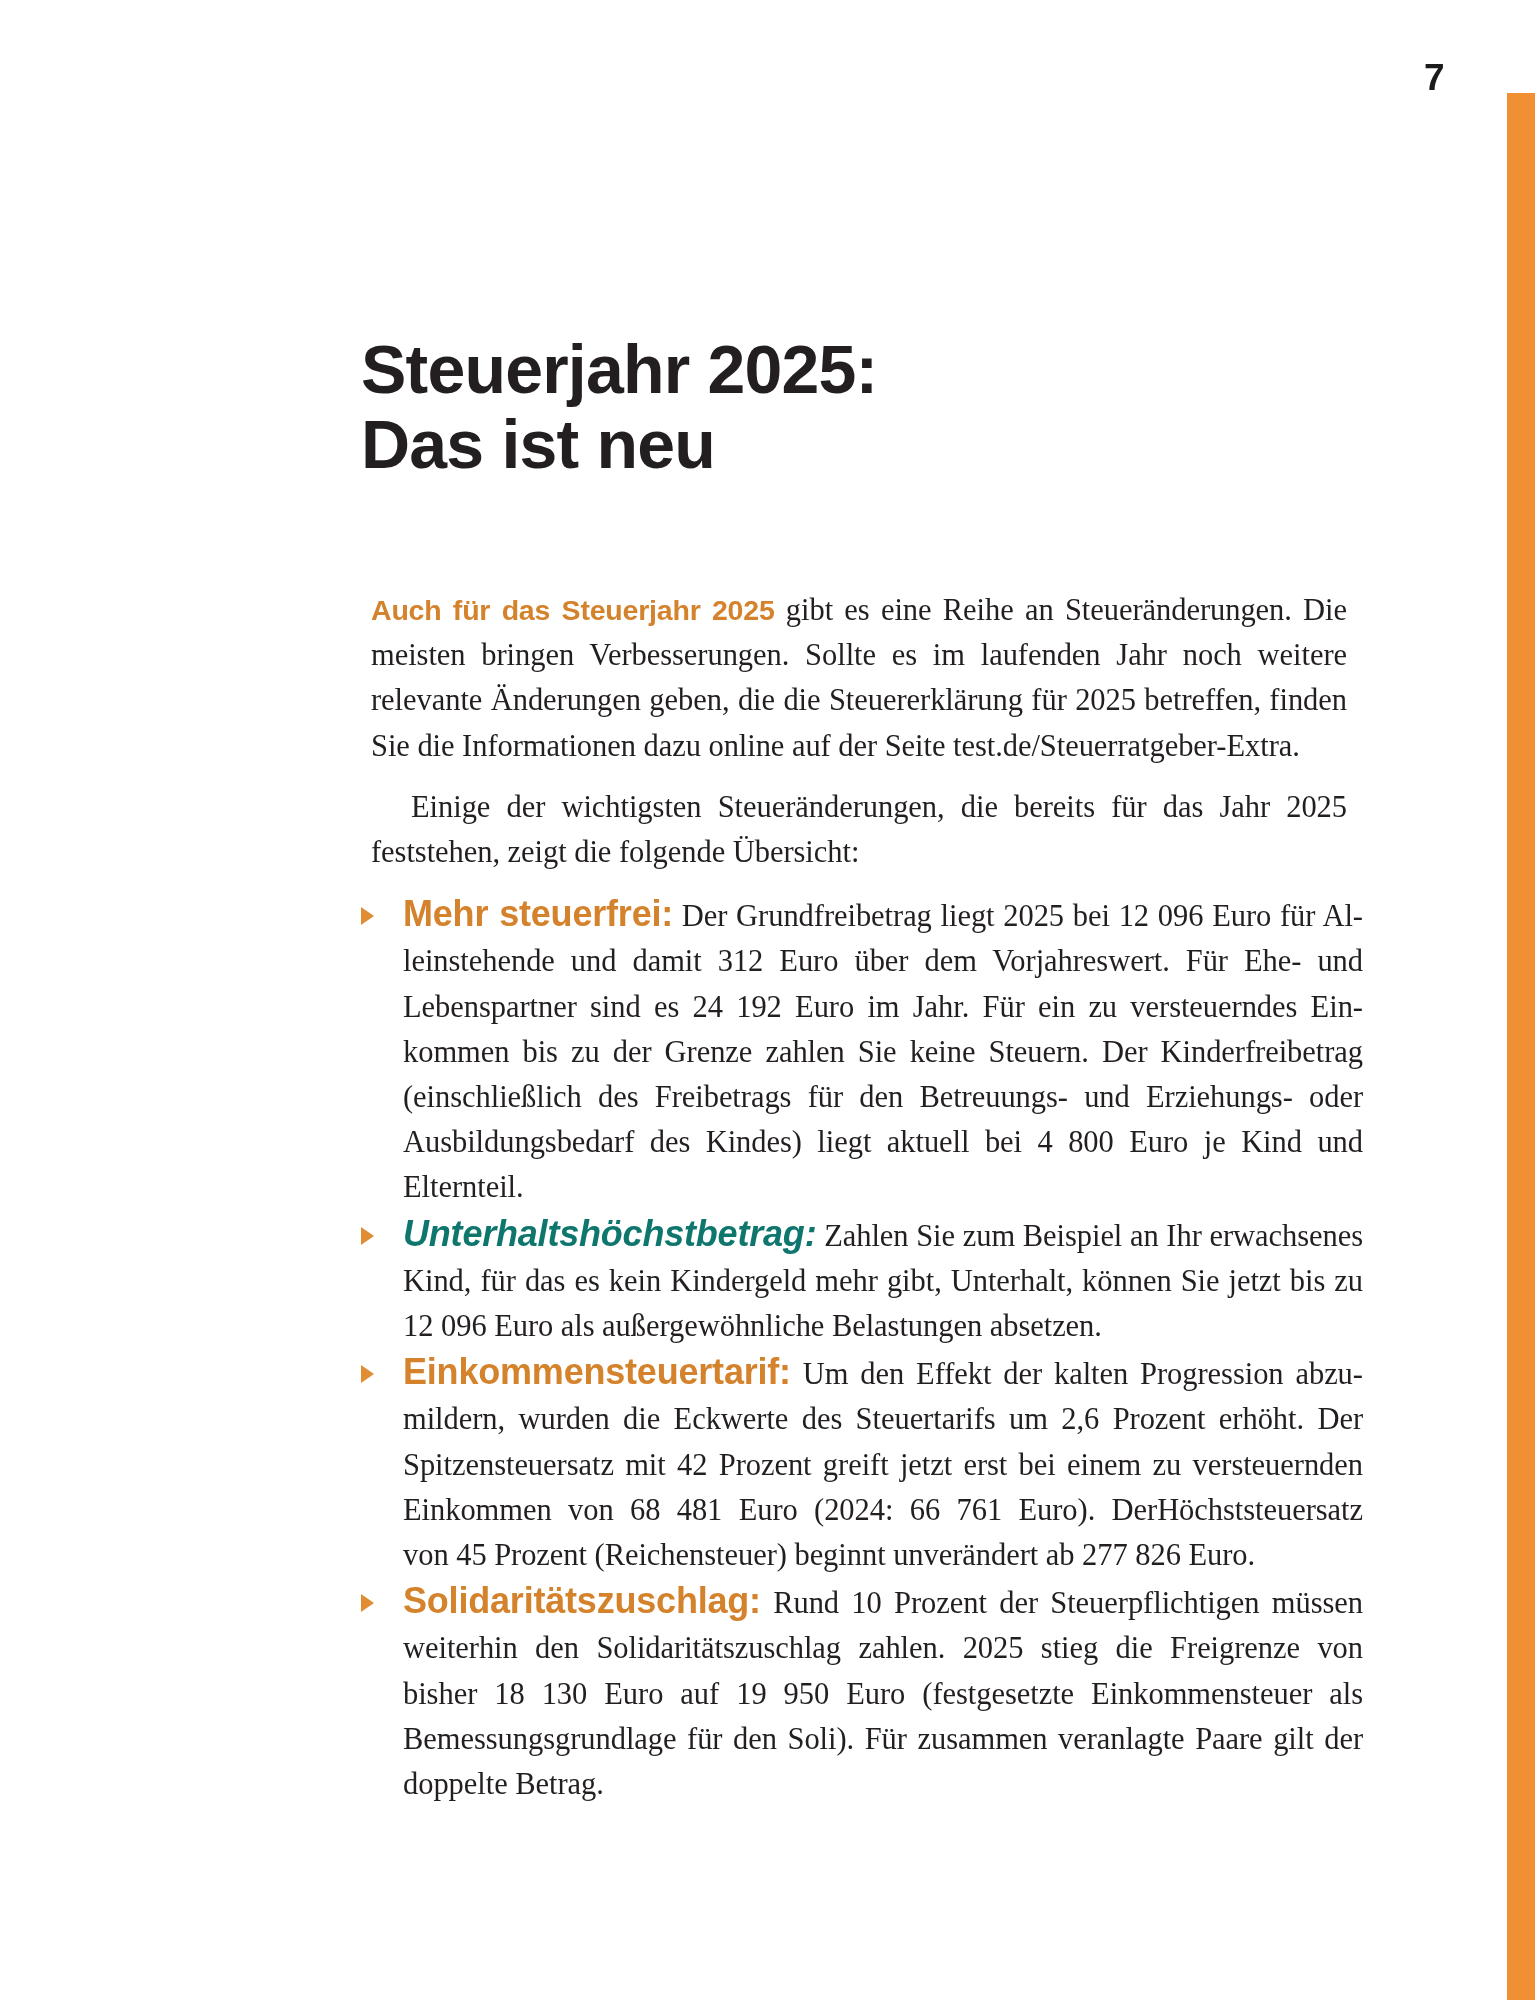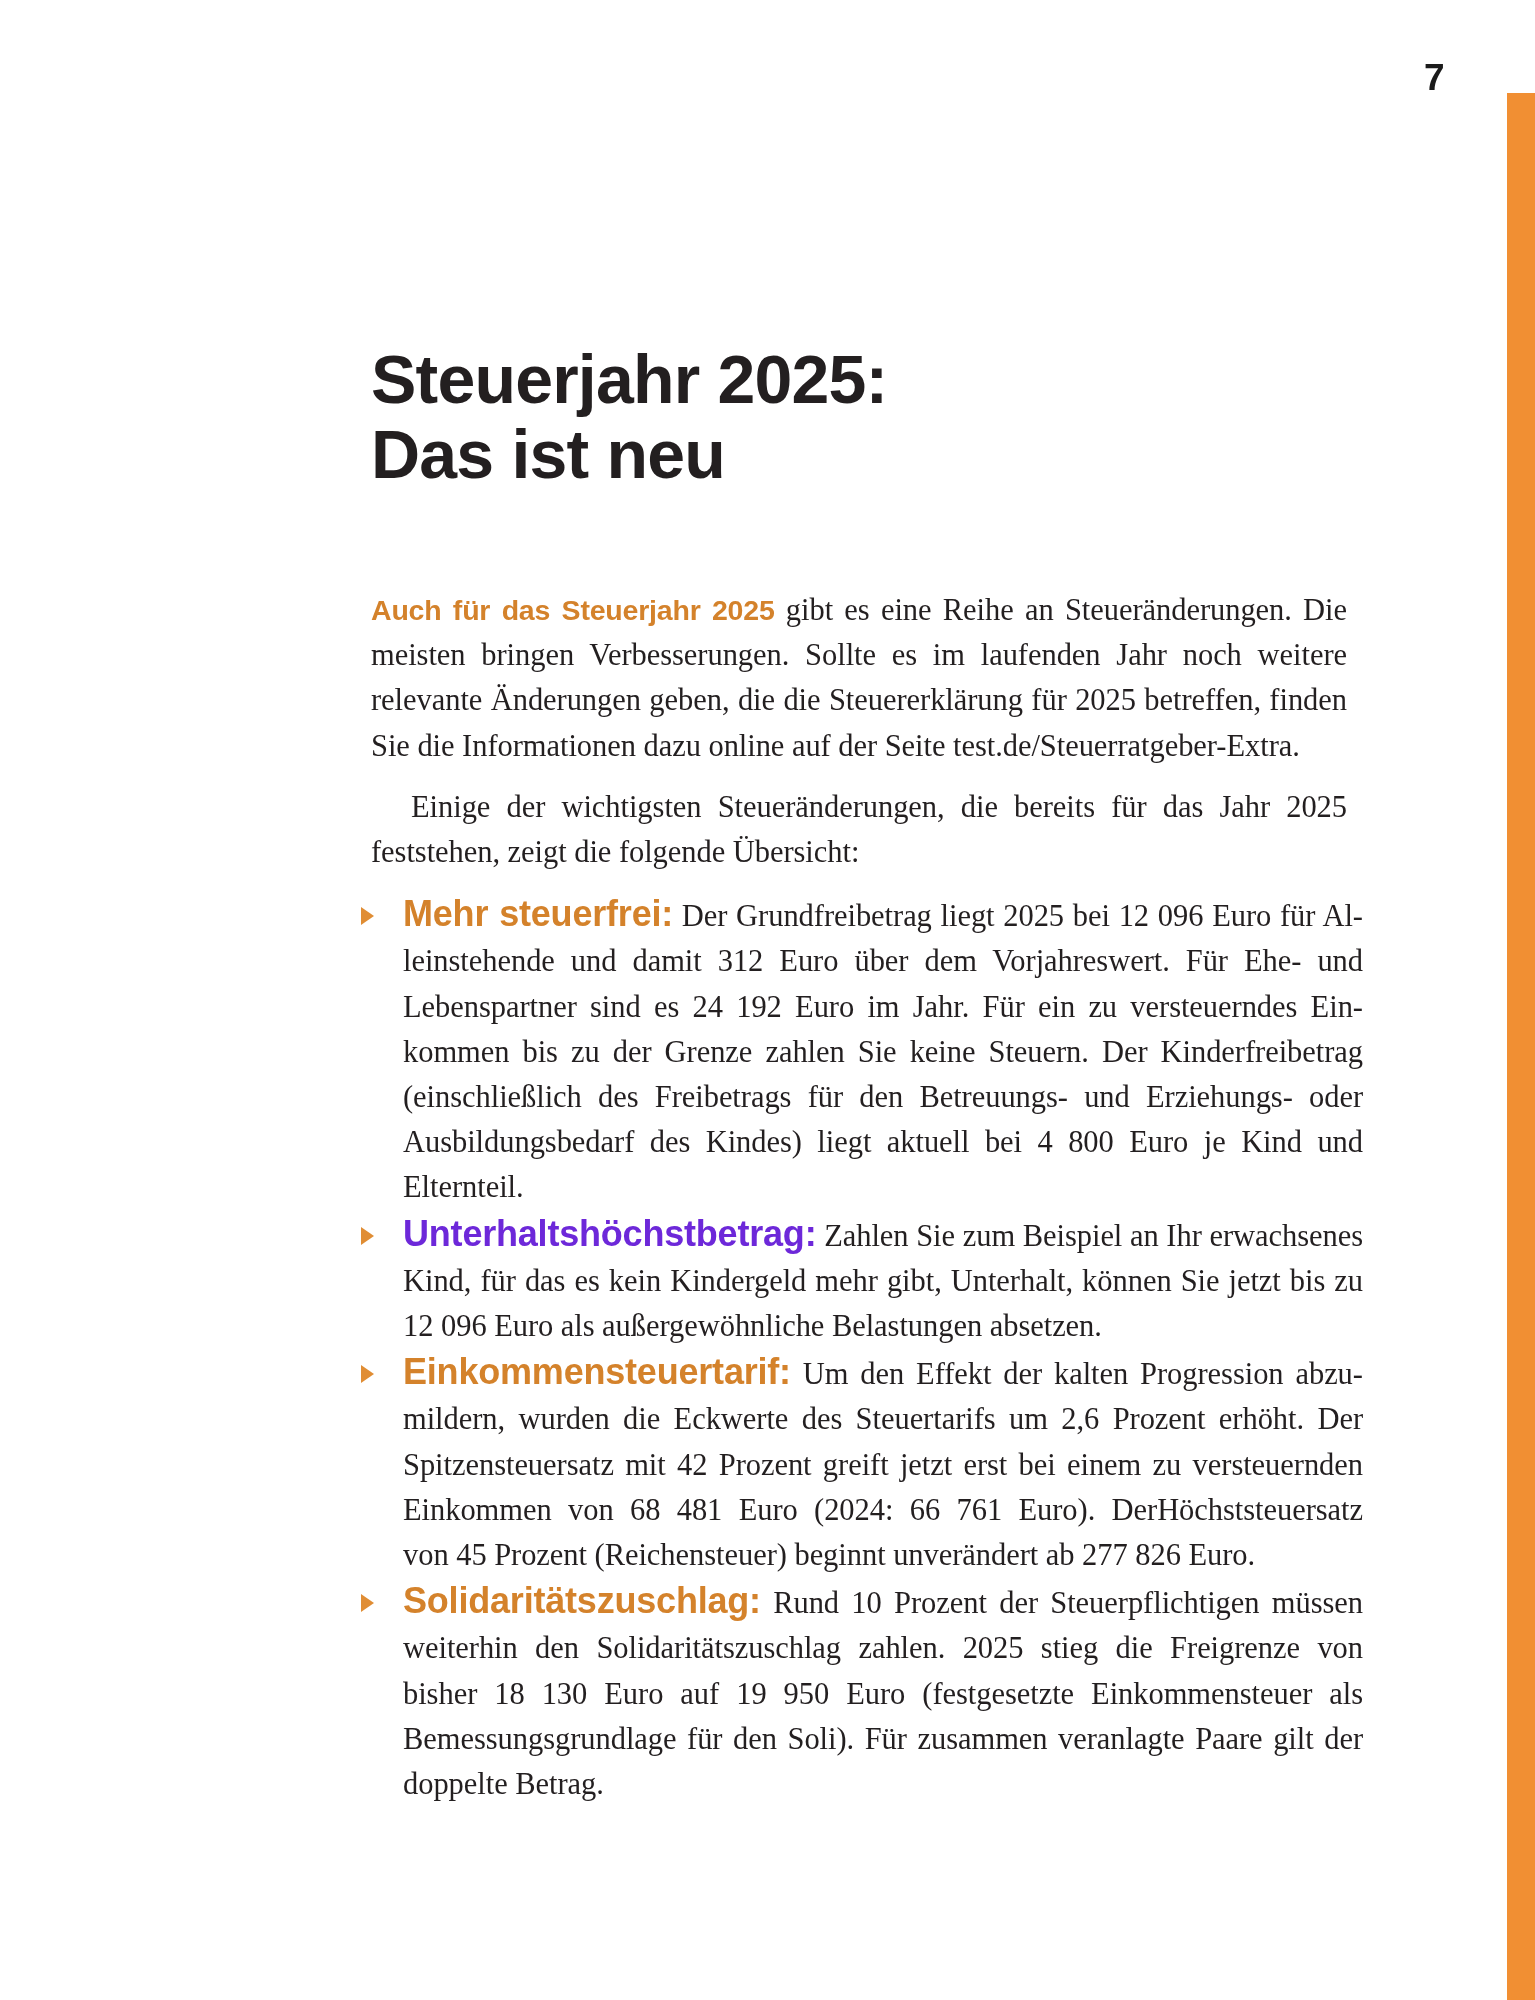--- a/index.html
+++ b/index.html
@@ -43,21 +43,21 @@
   
   .page {
     position: absolute;
     left: 355px;
     top: 0;
     width: 1021px;
     height: 2000px;
   }
 
   h1.title {
-    margin: 16px;
+    margin: 6px;
     padding: 0;
     position: absolute;
     top: 326px;
     left: 0;
     width: 1000px;
     font-family: "Liberation Sans", "DejaVu Sans", sans-serif;
     font-weight: 700;
     font-size: 68px;
     line-height: 1.11;
     letter-spacing: -0.8px;
@@ -149,21 +149,21 @@
 
     <p class="para-indent">Einige der wichtigsten Steueränderungen, die bereits für das Jahr 2025 feststehen, zeigt die folgende Übersicht:</p>
 
     <ul class="bullets">
 
       <li>
         <span class="tri"></span><span class="bullet-label" style="color: rgb(212, 130, 43);">Mehr steuerfrei:</span><span class="b-text"> Der Grundfreibetrag liegt 2025 bei 12 096 Euro für Al­leinstehende und damit 312 Euro über dem Vorjahreswert. Für Ehe- und Lebenspartner sind es 24 192 Euro im Jahr. Für ein zu versteuerndes Ein­kommen bis zu der Grenze zahlen Sie keine Steuern. Der Kinderfrei­betrag (einschließlich des Freibetrags für den Betreuungs- und Erzie­hungs- oder Ausbildungsbedarf des Kindes) liegt aktuell bei 4 800 Euro je Kind und Elternteil.</span>
       </li>
 
       <li>
-        <span class="tri"></span><span class="bullet-label" style="color: #6d28d9;">Unterhaltshöchstbetrag:</span><span class="b-text"> Zahlen Sie zum Beispiel an Ihr erwachsenes Kind, für das es kein Kindergeld mehr gibt, Unterhalt, können Sie jetzt bis zu 12 096 Euro als außergewöhnliche Belastungen absetzen.</span>
+        <span class="tri"></span><span class="bullet-label" style="color: #0f766e; font-style: italic;">Unterhaltshöchstbetrag:</span><span class="b-text"> Zahlen Sie zum Beispiel an Ihr erwachsenes Kind, für das es kein Kindergeld mehr gibt, Unterhalt, können Sie jetzt bis zu 12 096 Euro als außergewöhnliche Belastungen absetzen.</span>
       </li>
 
       <li>
         <span class="tri"></span><span class="bullet-label" style="color: rgb(212, 130, 43);">Einkommensteuertarif:</span><span class="b-text"> Um den Effekt der kalten Progression abzu­mildern, wurden die Eckwerte des Steuertarifs um 2,6 Prozent erhöht. Der Spitzensteuersatz mit 42 Prozent greift jetzt erst bei einem zu ver­</span><span class="b-text loose">steuernden Einkommen von 68 481 Euro (2024: 66 761 Euro). Der</span><span class="b-text">Höchststeuersatz von 45 Prozent (Reichensteuer) beginnt unverändert ab 277 826 Euro.</span>
       </li>
 
       <li>
         <span class="tri"></span><span class="bullet-label" style="color: rgb(212, 130, 43);">Solidaritätszuschlag:</span><span class="b-text"> Rund 10 Prozent der Steuerpflichtigen müssen weiterhin den Solidaritätszuschlag zahlen. 2025 stieg die Freigrenze von bisher 18 130 Euro auf 19 950 Euro (festgesetzte Einkommensteuer als Bemessungsgrundlage für den Soli). Für zusammen veranlagte Paare gilt der doppelte Betrag.</span>
       </li>
 

